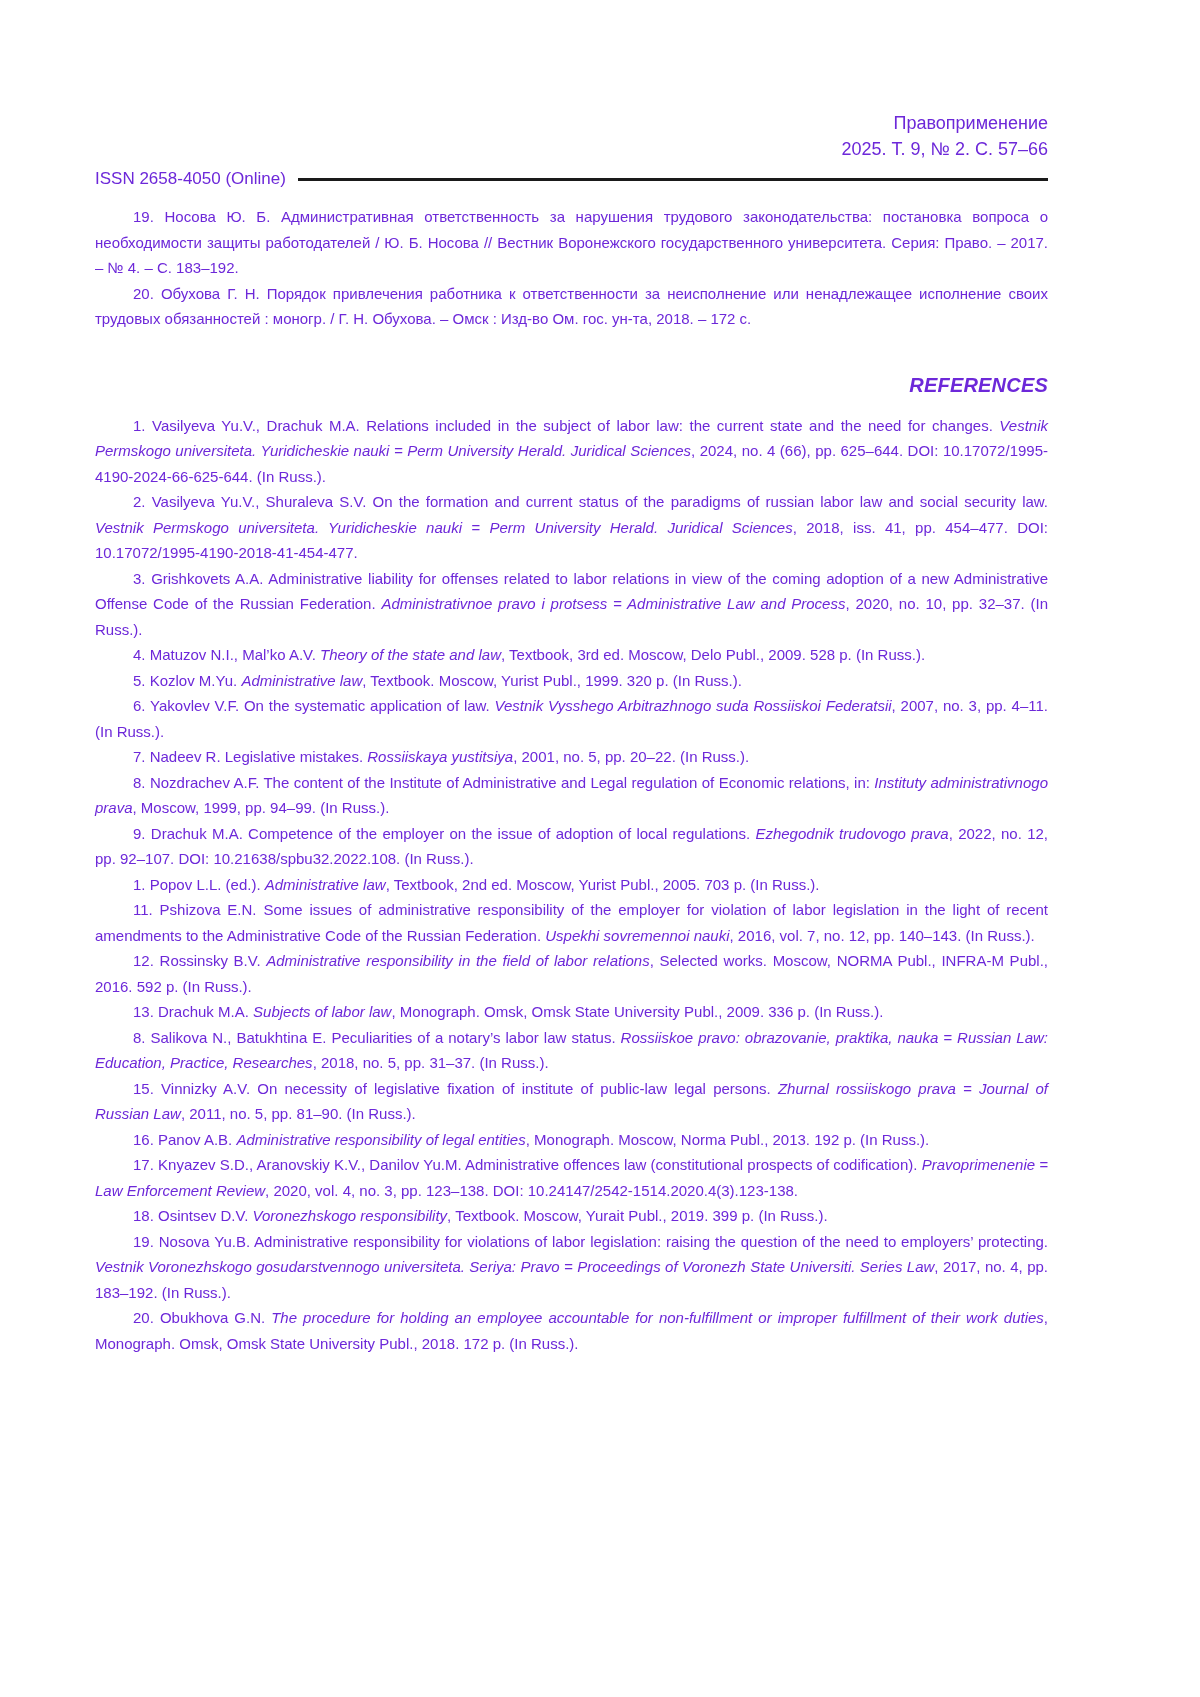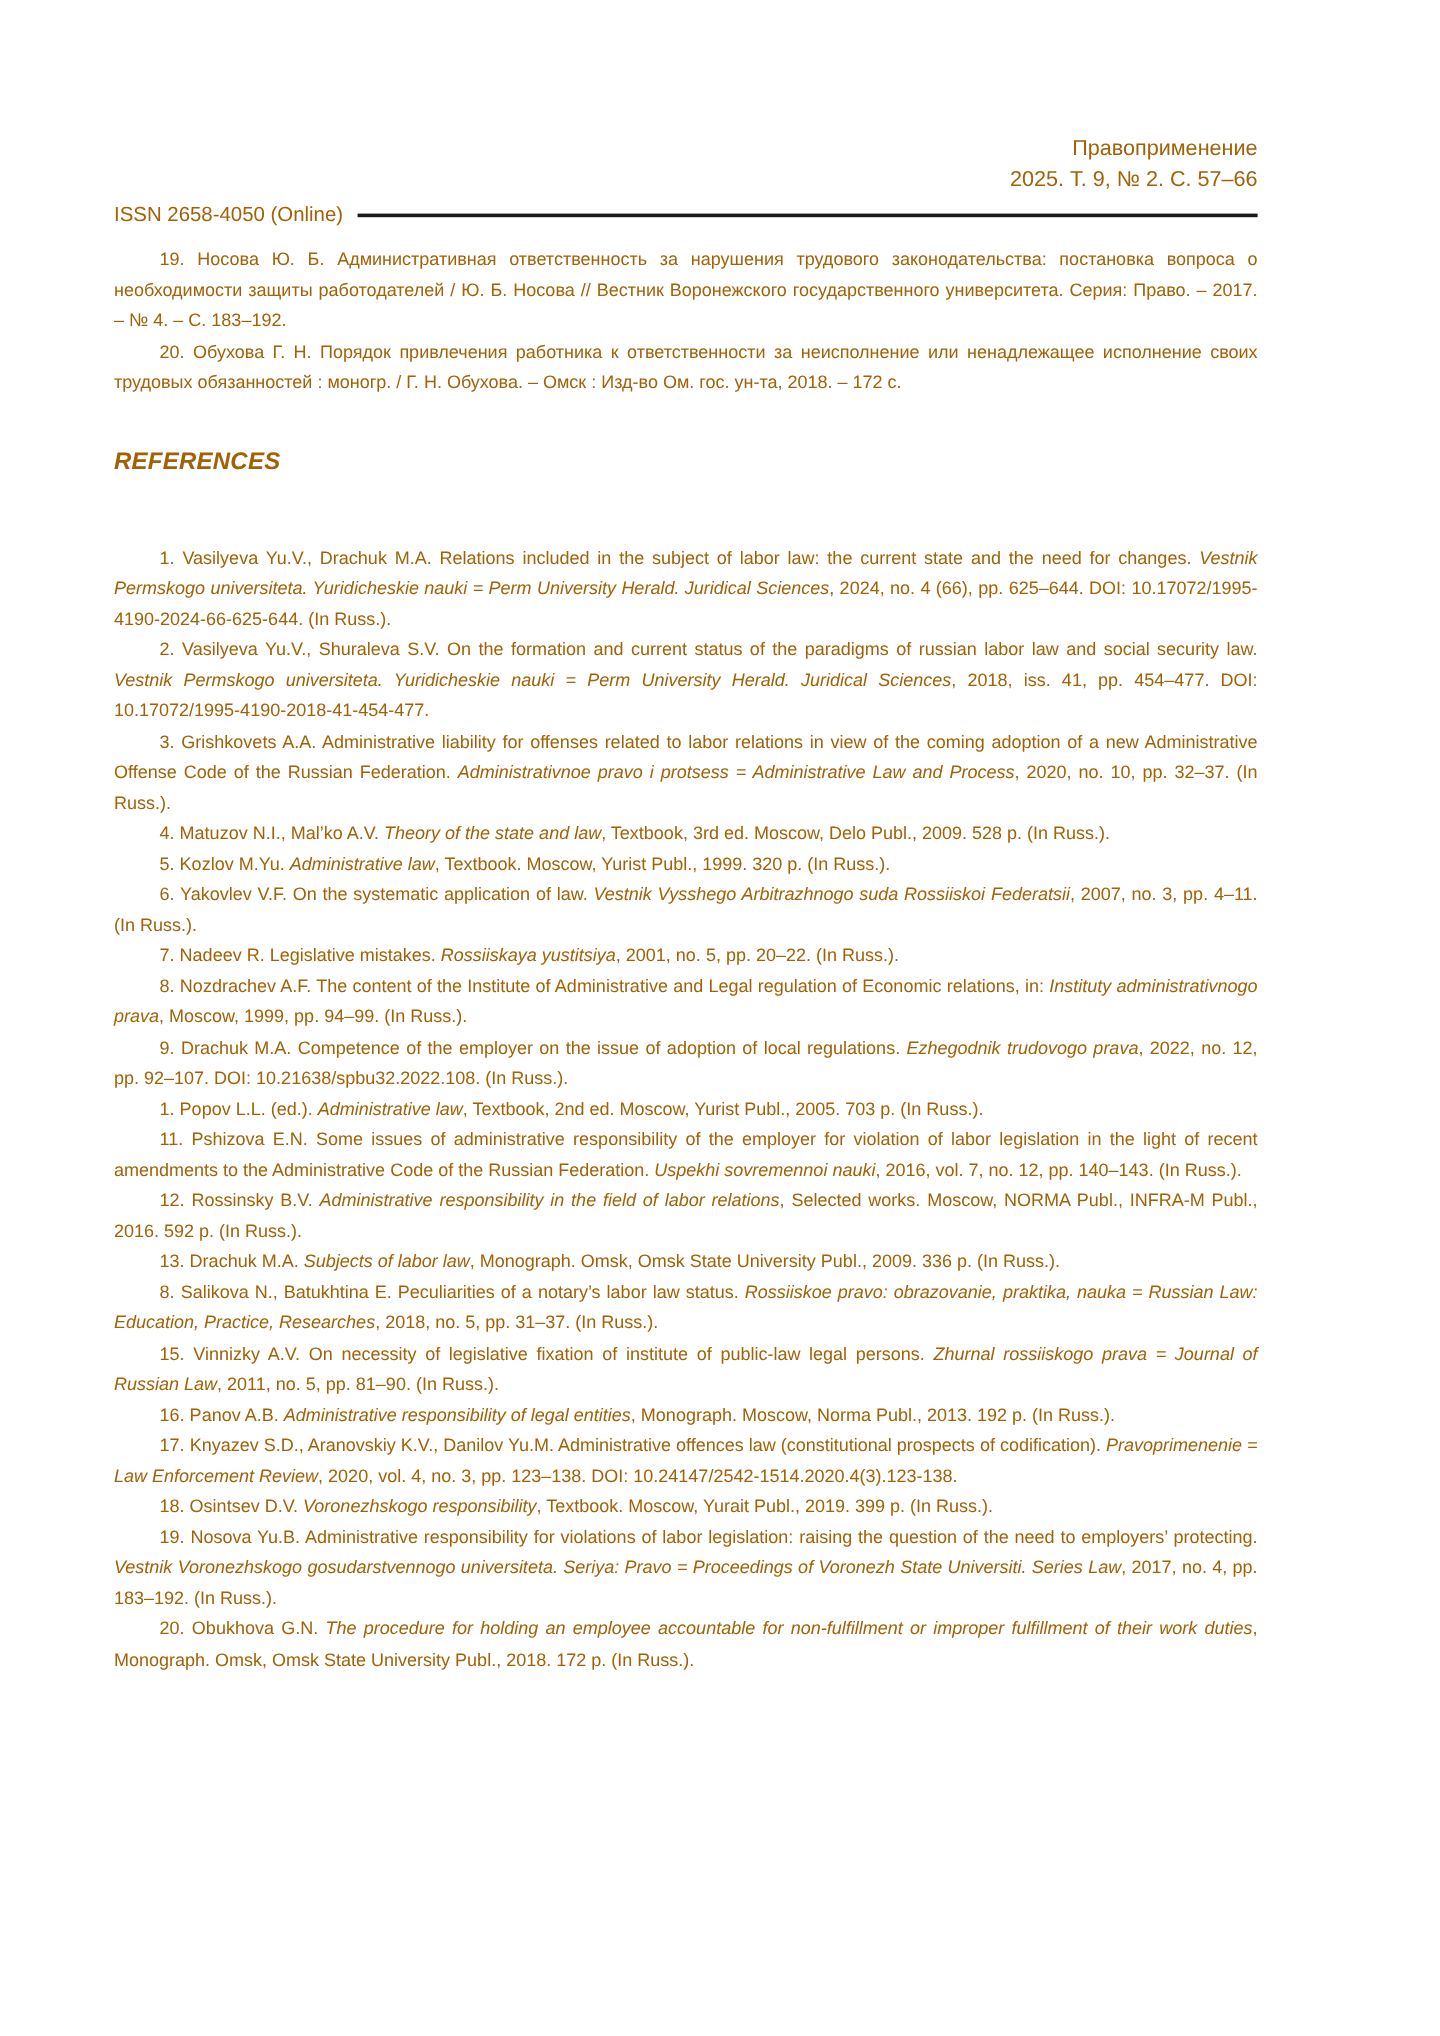--- a/index.html
+++ b/index.html
@@ -5,21 +5,21 @@
   html, body {
     margin: 0;
     padding: 0;
     background: #ffffff;
   }
   .page {
     position: relative;
     width: 1200px;
     height: 1416px;
     background: #ffffff;
-    color: #a16207;
+    color: #6d28d9;
     font-family: "Liberation Sans", sans-serif;
     overflow: hidden;
   }
   .content {
     padding: 0 152px 0 95px;
   }
   
   .header-right {
     padding-top: 110px;
     text-align: right;
@@ -44,22 +44,22 @@
   }
   p.ref {
     margin: 0;
     text-indent: 38px;
     text-align: justify;
     font-size: 15px;
     line-height: 25.5px;
   }
   
   .refs-heading {
-    margin: 42px 0 56px 0;
-    text-align: left;
+    margin: 42px 0 16px 0;
+    text-align: right;
     font-size: 20px;
     font-weight: bold;
     font-style: italic;
     letter-spacing: 0.2px;
   }
   
   .page-footer {
     position: absolute;
     left: 95px;
     right: 152px;

